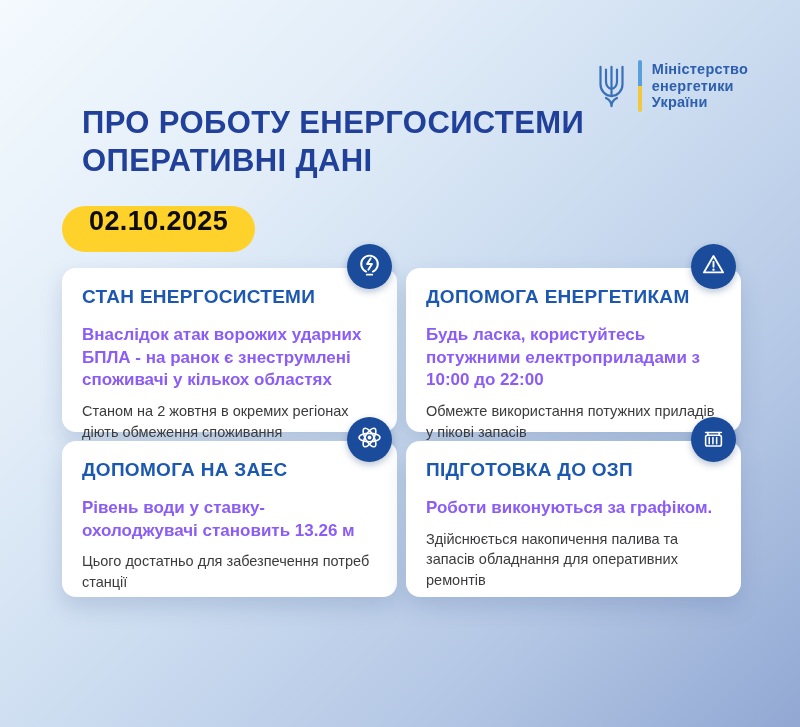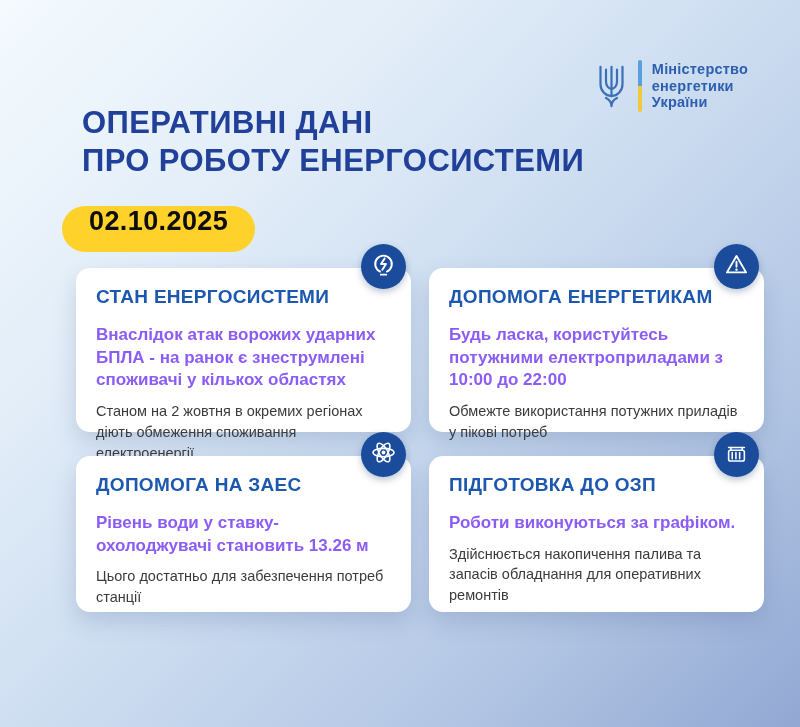--- a/index.html
+++ b/index.html
@@ -38,23 +38,23 @@
   
   .date-pill{
     position:absolute;left:62px;top:206px;height:46px;
     background:#ffd12b;border-radius:26px;
     display:inline-flex;align-items:flex-start;padding:0 27px;
     color:#0d0d0d;font-size:27px;font-weight:800;letter-spacing:.4px;
   }
 
   
   .cards{
-    position:absolute;left:76px;top:268px;
+    position:absolute;left:62px;top:268px;
     display:grid;grid-template-columns:335px 335px;grid-template-rows:164px 156px;
-    column-gap:18px;row-gap:24px;
+    column-gap:18px;row-gap:24px;gap:9px;
   }
   .card{
     position:relative;background:#ffffff;border-radius:14px;
     padding:16px 18px 12px 20px;
     box-shadow:0 10px 22px rgba(74,102,150,.22);
   }
   .card-icon{
     position:absolute;top:-24px;right:5px;width:45px;height:45px;border-radius:50%;
     background:#1b4c9c;display:flex;align-items:center;justify-content:center;
     box-shadow:0 3px 7px rgba(27,60,110,.30);
@@ -88,22 +88,22 @@
     </span>
     <span class="flag-bar"></span>
     <div class="logo-text">
       <div>Міністерство</div>
       <div>енергетики</div>
       <div>України</div>
     </div>
   </div>
 
   <div class="page-title">
+    <div>ПРО РОБОТУ ЕНЕРГОСИСТЕМИ</div>
     <div>ОПЕРАТИВНІ ДАНІ</div>
-    <div>ПРО РОБОТУ ЕНЕРГОСИСТЕМИ</div>
   </div>
 
   <div class="date-pill">
     <span>02.10.2025</span>
   </div>
 
   <div class="cards">
 
     <div class="card">
       <div class="card-icon">
@@ -129,21 +129,21 @@
             <g fill="none" stroke="#ffffff" stroke-width="1.7" stroke-linecap="round" stroke-linejoin="round">
               <path d="M12 4.5 L20.5 19 H3.5 Z"></path>
               <path d="M12 9.6 v4.4"></path>
             </g>
             <circle cx="12" cy="16.6" r="1.05" fill="#ffffff"></circle>
           </svg>
         </span>
       </div>
       <div class="card-title">ДОПОМОГА ЕНЕРГЕТИКАМ</div>
       <p class="card-lead">Будь ласка, користуйтесь потужними електроприладами з 10:00 до 22:00</p>
-      <p class="card-note">Обмежте використання потужних приладів у пікові потреб</p>
+      <p class="card-note">Обмежте використання потужних приладів у пікові запасів</p>
     </div>
 
     <div class="card">
       <div class="card-icon">
         <span>
           <svg viewBox="0 0 24 24" width="27" height="27" aria-hidden="true">
             <g fill="none" stroke="#ffffff" stroke-width="1.4">
               <ellipse cx="12" cy="12" rx="9.3" ry="3.7"></ellipse>
               <ellipse cx="12" cy="12" rx="9.3" ry="3.7" transform="rotate(60 12 12)"></ellipse>
               <ellipse cx="12" cy="12" rx="9.3" ry="3.7" transform="rotate(120 12 12)"></ellipse>

